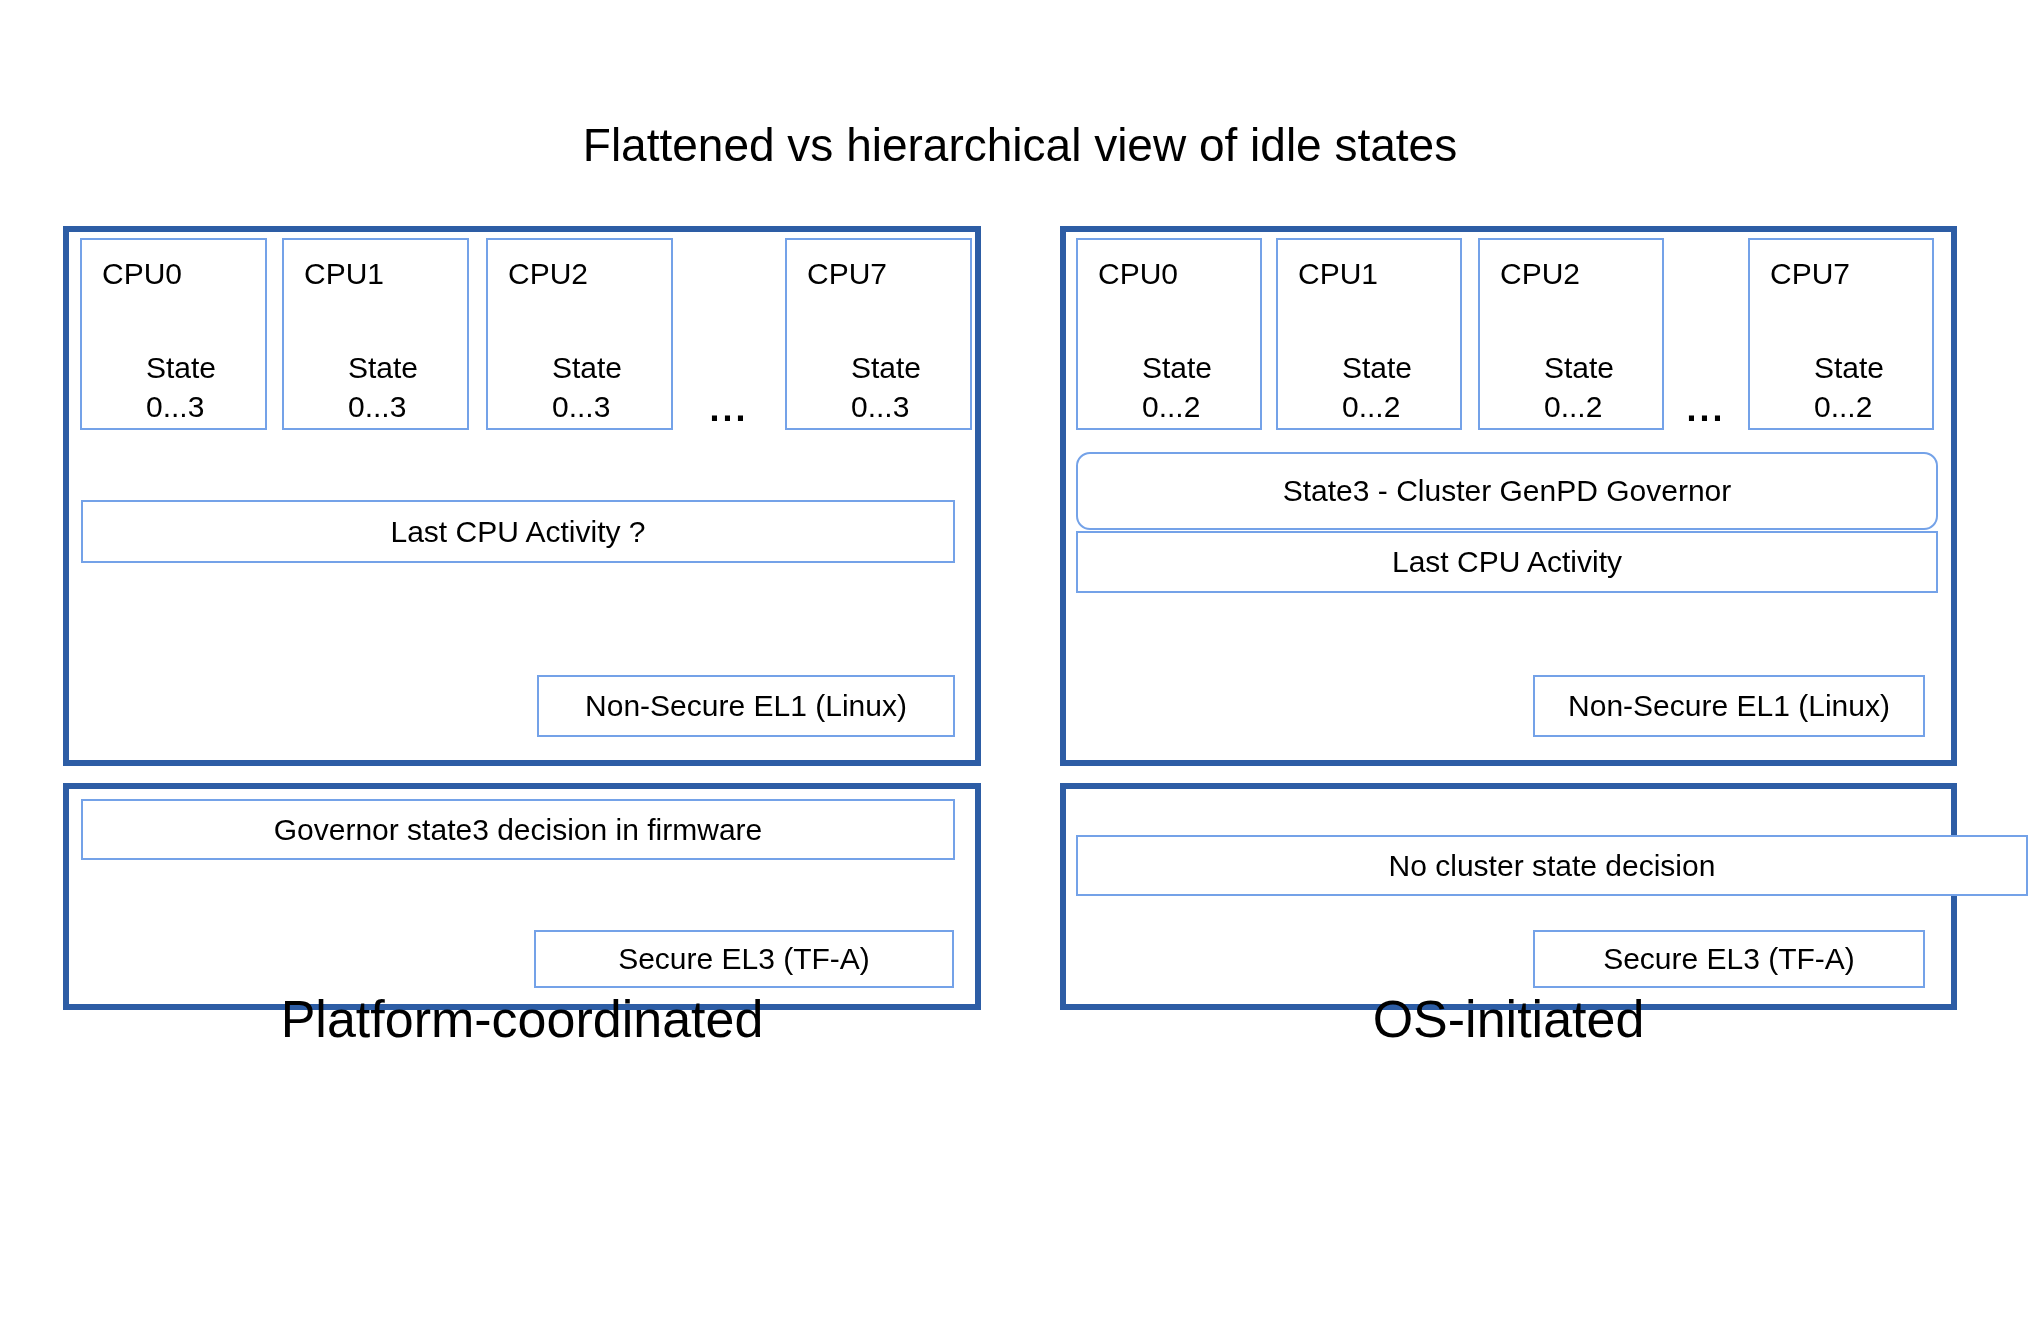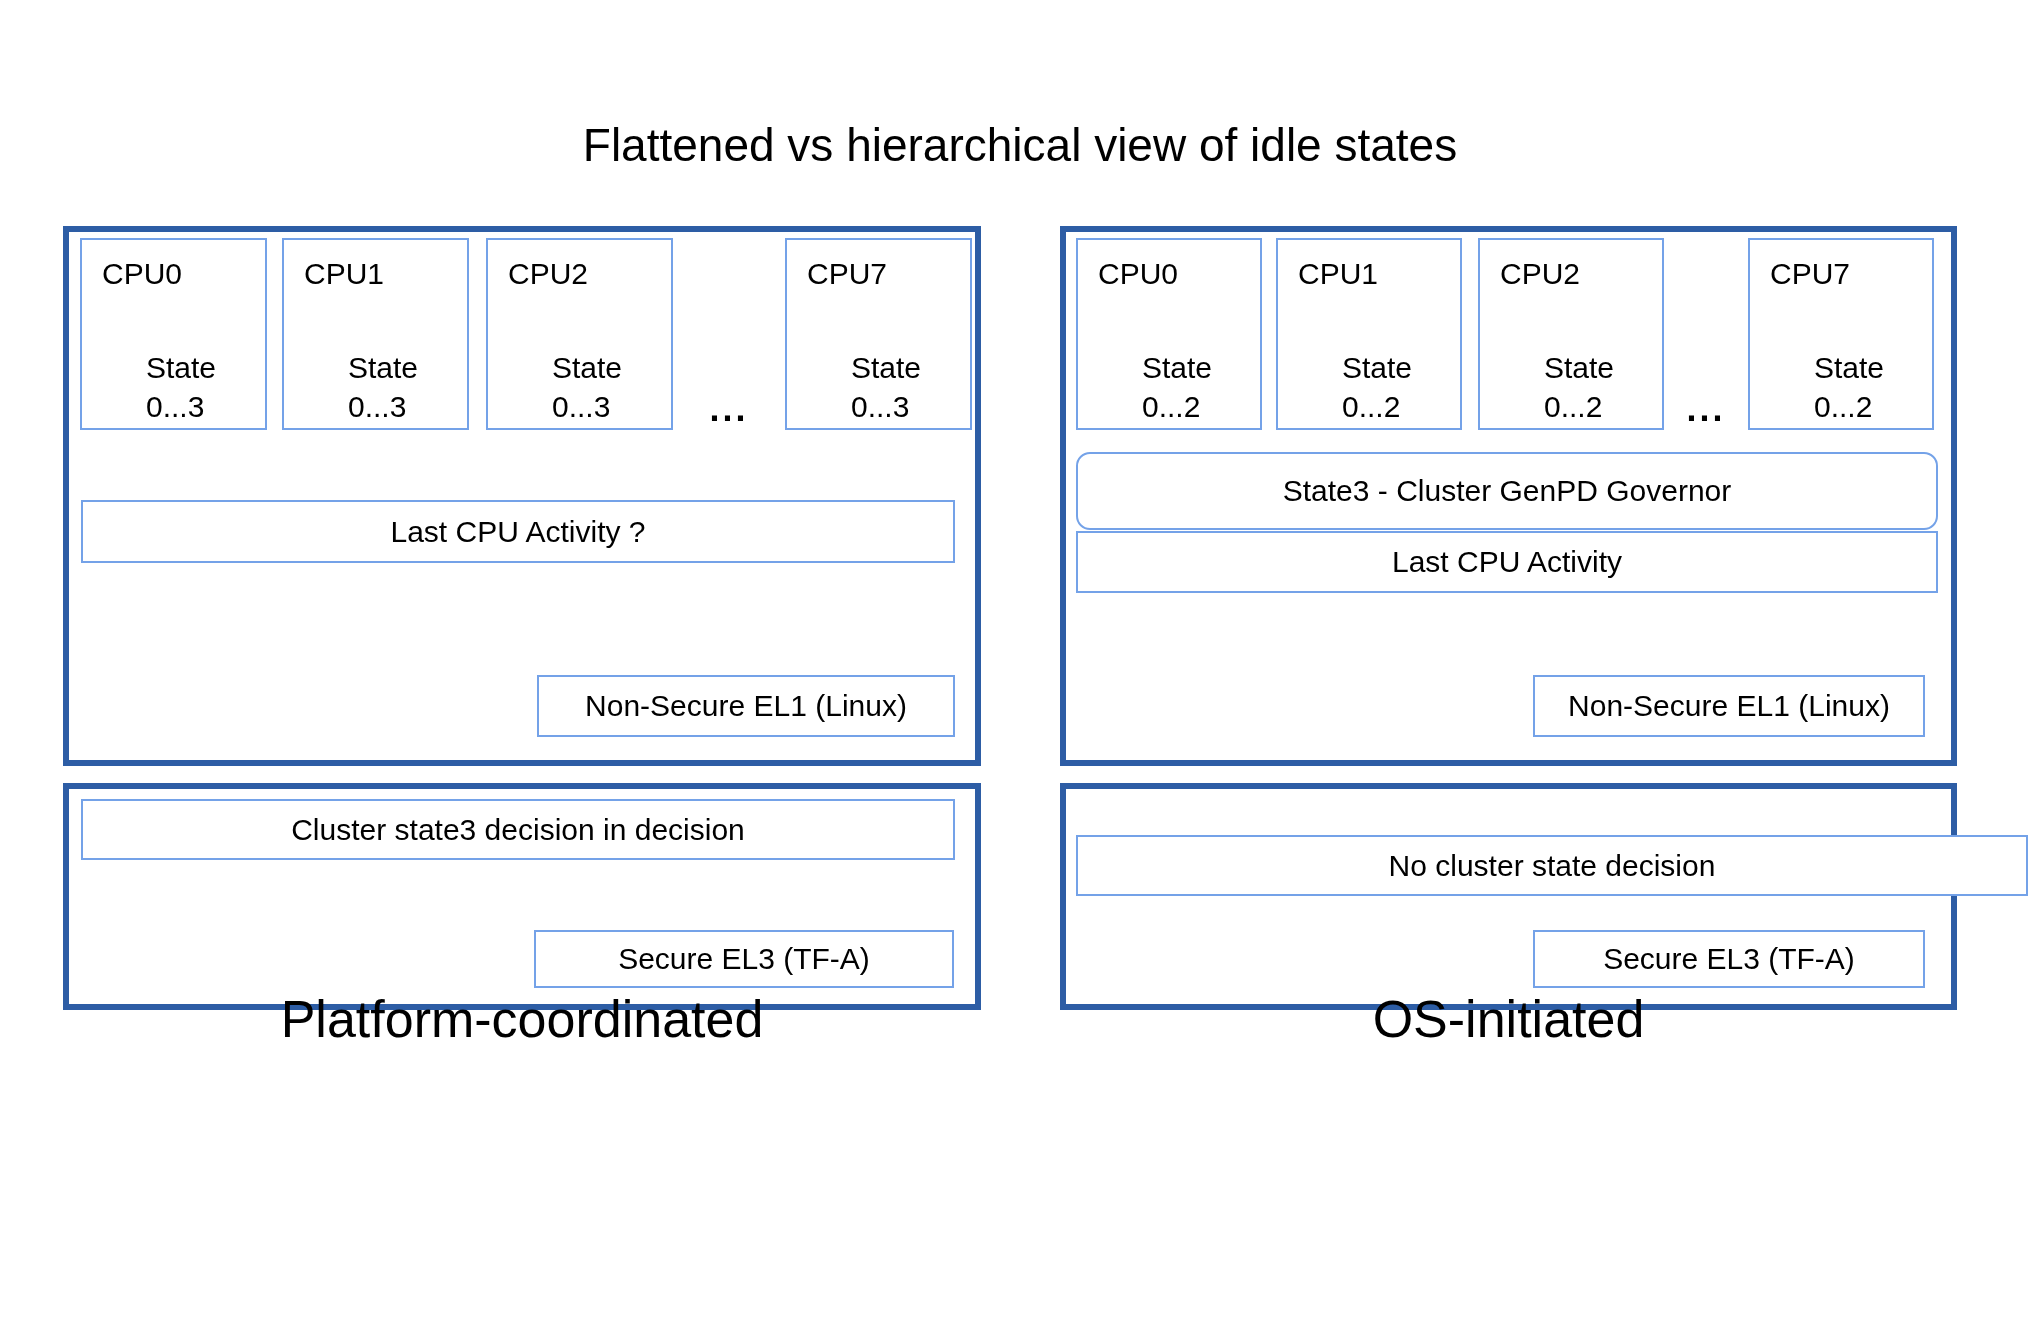--- a/index.html
+++ b/index.html
@@ -90,21 +90,21 @@
     <div class="state">State
 0...3</div>
   </div>
 
   <div class="ibox" style="left:81px;top:500px;width:874px;height:63px;">Last CPU Activity ?</div>
 
   <div class="ibox" style="left:537px;top:675px;width:418px;height:62px;">Non-Secure EL1 (Linux)</div>
 
   <div class="obox" style="left:63px;top:783px;width:918px;height:227px;"></div>
 
-  <div class="ibox" style="left:81px;top:799px;width:874px;height:61px;">Cluster state3 decision in decision</div>
+  <div class="ibox" style="left:81px;top:799px;width:874px;height:61px;">Governor state3 decision in firmware</div>
 
   <div class="ibox" style="left:534px;top:930px;width:420px;height:58px;">Secure EL3 (TF-A)</div>
 
   <div class="caption" style="left:63px;width:918px;">Platform-coordinated</div>
 
   <div class="obox" style="left:1060px;top:226px;width:897px;height:540px;"></div>
 
   <div class="cpu" style="left:1076px;top:238px;width:186px;height:192px;">
     <div>CPU0</div>
     <div class="state">State

